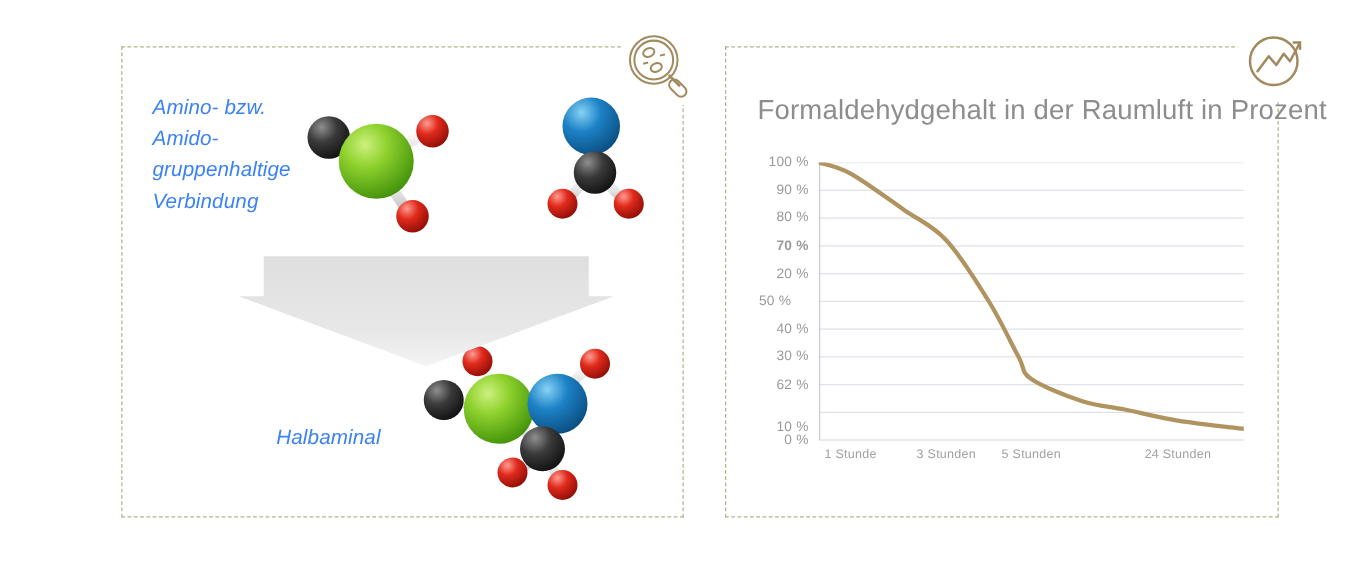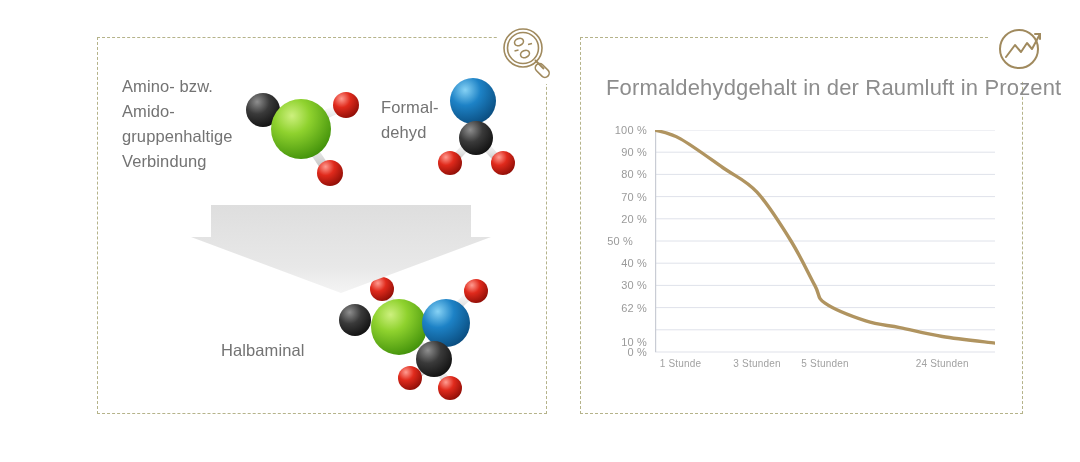--- a/index.html
+++ b/index.html
@@ -29,26 +29,27 @@
     background:#ffffff;
     display:flex;align-items:center;justify-content:center;
   }
   #icon-left{left:497px;top:22px;}
   #icon-right{left:990px;top:18px;}
   .corner-icon svg{display:block;}
 
   
   .lbl{
     position:absolute;
-    color:#737373;
+    color:#3b82f6;
     font-size:16.5px;
     line-height:25px;
     letter-spacing:.1px;
     white-space:pre-line;
     font-weight:400;
+    font-style:italic;
   }
   #label-amino{left:122px;top:74px;width:190px;}
   #label-formaldehyd{left:381px;top:95px;width:110px;}
   #label-halbaminal{left:221px;top:338px;width:180px;}
 
   .mol{position:absolute;}
   .mol svg{display:block;}
   #mol-amino{left:236px;top:84px;}
   #mol-formaldehyd{left:437px;top:73px;}
   #mol-halbaminal{left:327px;top:272px;}
@@ -87,22 +88,20 @@
 
 <div class="stage">
 
   <div class="panel" id="panel-left"></div>
 
   <div class="lbl" id="label-amino">Amino- bzw.
 Amido-
 gruppenhaltige
 Verbindung</div>
 
-  <div class="lbl" id="label-formaldehyd">Formal-
-dehyd</div>
 
   <div class="lbl" id="label-halbaminal">Halbaminal</div>
 
   <div class="mol" id="mol-amino">
     <svg width="130" height="105" viewBox="0 0 130 105">
       <defs>
         <radialGradient id="gGreen" cx="35%" cy="28%" r="78%">
           <stop offset="0%" stop-color="#cdf07e"></stop>
           <stop offset="38%" stop-color="#8fd22e"></stop>
           <stop offset="100%" stop-color="#3f8f09"></stop>
@@ -205,21 +204,21 @@
   </div>
 
   <div class="panel" id="panel-right"></div>
 
   <div id="chart-title">Formaldehydgehalt in der Raumluft in Prozent</div>
 
   <div id="chart-area">
       <div class="ytick" style="top: 10px; right: 363px;">100 %</div>
       <div class="ytick" style="top: 32.2px; right: 363px;">90 %</div>
       <div class="ytick" style="top: 54.4px; right: 363px;">80 %</div>
-      <div class="ytick" style="top: 76.6px; right: 363px;">70 %</div>
+      <div class="ytick" style="top: 76.6px; right: 363px; font-weight: bold;">70 %</div>
       <div class="ytick" style="top: 98.8px; right: 363px;">20 %</div>
       <div class="ytick" style="top: 121px; right: 377px;">50 %</div>
       <div class="ytick" style="top: 143.2px; right: 363px;">40 %</div>
       <div class="ytick" style="top: 165.4px; right: 363px;">30 %</div>
       <div class="ytick" style="top: 187.6px; right: 363px;">62 %</div>
       <div class="ytick" style="top: 209.8px; right: 363px; margin-top: 12px;">10 %</div>
       <div class="ytick" style="top: 232px; right: 363px;">0 %</div>
     </div>
   <div id="plot">
       <svg width="340" height="228" viewBox="0 0 340 228">

